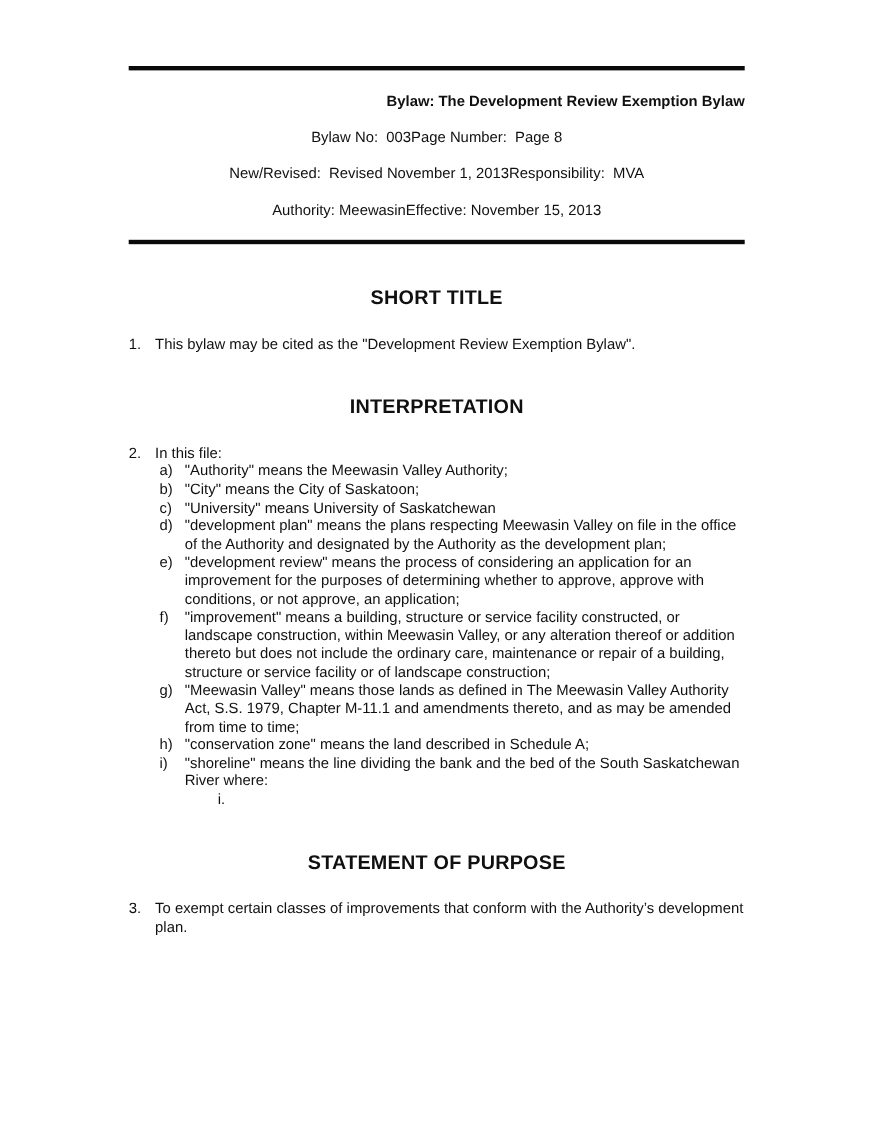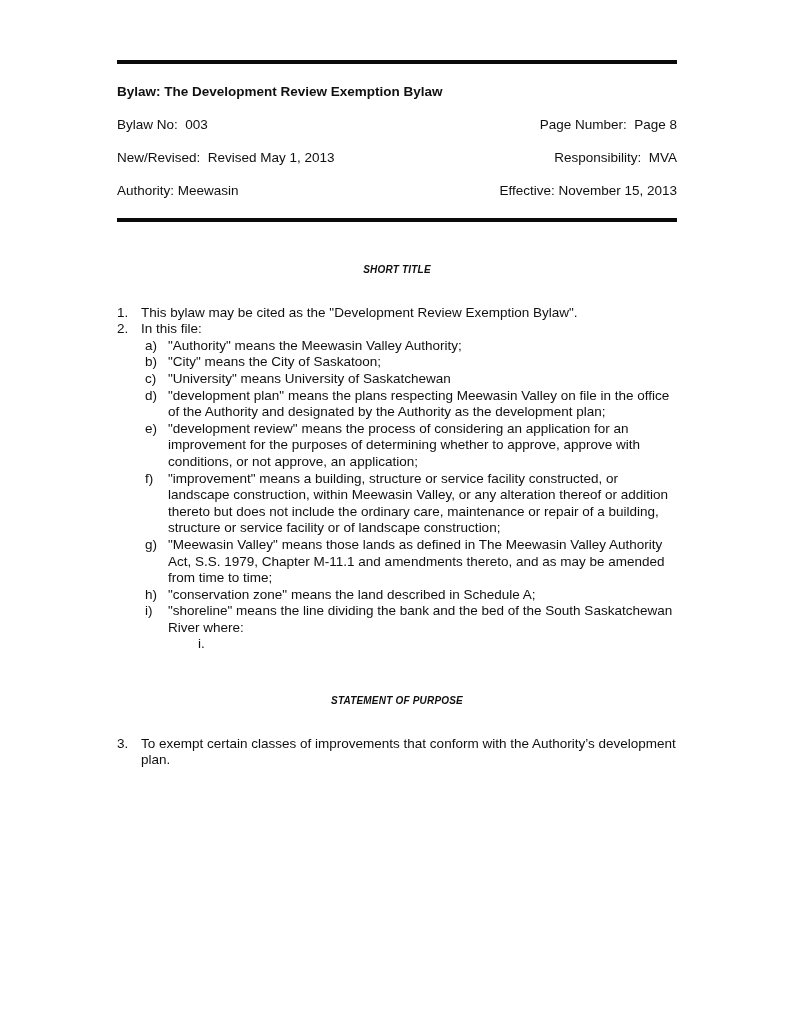--- a/index.html
+++ b/index.html
@@ -32,39 +32,39 @@
     margin-top: 60px;
   }
   .rule.header-bottom {
     margin-top: 19px;
   }
   .doc-title {
     margin: 19px 0 0 0;
     font-size: 13.5px;
     font-weight: bold;
     line-height: 17px;
+    text-align: right;
   }
   .meta-row {
     display: flex;
-    justify-content: space-between;
+    justify-content: center;
     margin-top: 16px;
     white-space: pre;
     line-height: 17px;
   }
   .preamble {
     margin: 27px 0 0 0;
     white-space: normal;
   }
   .section-heading {
     margin: 40px 0 26px 0;
     text-align: center;
     font-weight: bold;
-    font-size: 10px;
+    font-size: 18px;
     letter-spacing: 0.2px;
-    font-style: italic;
   }
   .list-item {
     display: flex;
     align-items: flex-start;
   }
   .list-item .marker {
     flex: 0 0 auto;
     white-space: pre;
   }
   .list-item .item-text {
@@ -78,32 +78,33 @@
   .depth-2 > .marker { width: 46px; }
 </style>
 </head>
 <body>
 
 <div class="page">
   <div class="rule top"></div>
   <h1 class="doc-title">Bylaw: The Development Review Exemption Bylaw</h1>
   <div id="meta">
       <div class="meta-row"><span class="meta-left">Bylaw No:  003</span><span class="meta-right">Page Number:  Page 8</span></div>
-      <div class="meta-row"><span class="meta-left">New/Revised:  Revised May 1, 2013</span><span class="meta-right">Responsibility:  MVA</span></div>
+      <div class="meta-row"><span class="meta-left">New/Revised:  Revised November 1, 2013</span><span class="meta-right">Responsibility:  MVA</span></div>
       <div class="meta-row"><span class="meta-left">Authority: Meewasin</span><span class="meta-right">Effective: November 15, 2013</span></div>
     </div>
   <div class="rule header-bottom"></div>
   <div id="sections">
       <div class="section-heading">SHORT TITLE</div>
       <div class="section-body">
         <div class="list-item depth-0">
           <span class="marker">1.</span>
           <span class="item-text">This bylaw may be cited as the "Development Review Exemption Bylaw".</span>
         </div>
       </div>
+      <div class="section-heading">INTERPRETATION</div>
       <div class="section-body">
         <div class="list-item depth-0">
           <span class="marker">2.</span>
           <span class="item-text">In this file:</span>
         </div>
         <div class="list-item depth-1">
           <span class="marker">a)</span>
           <span class="item-text">"Authority" means the Meewasin Valley Authority;</span>
         </div>
         <div class="list-item depth-1">

